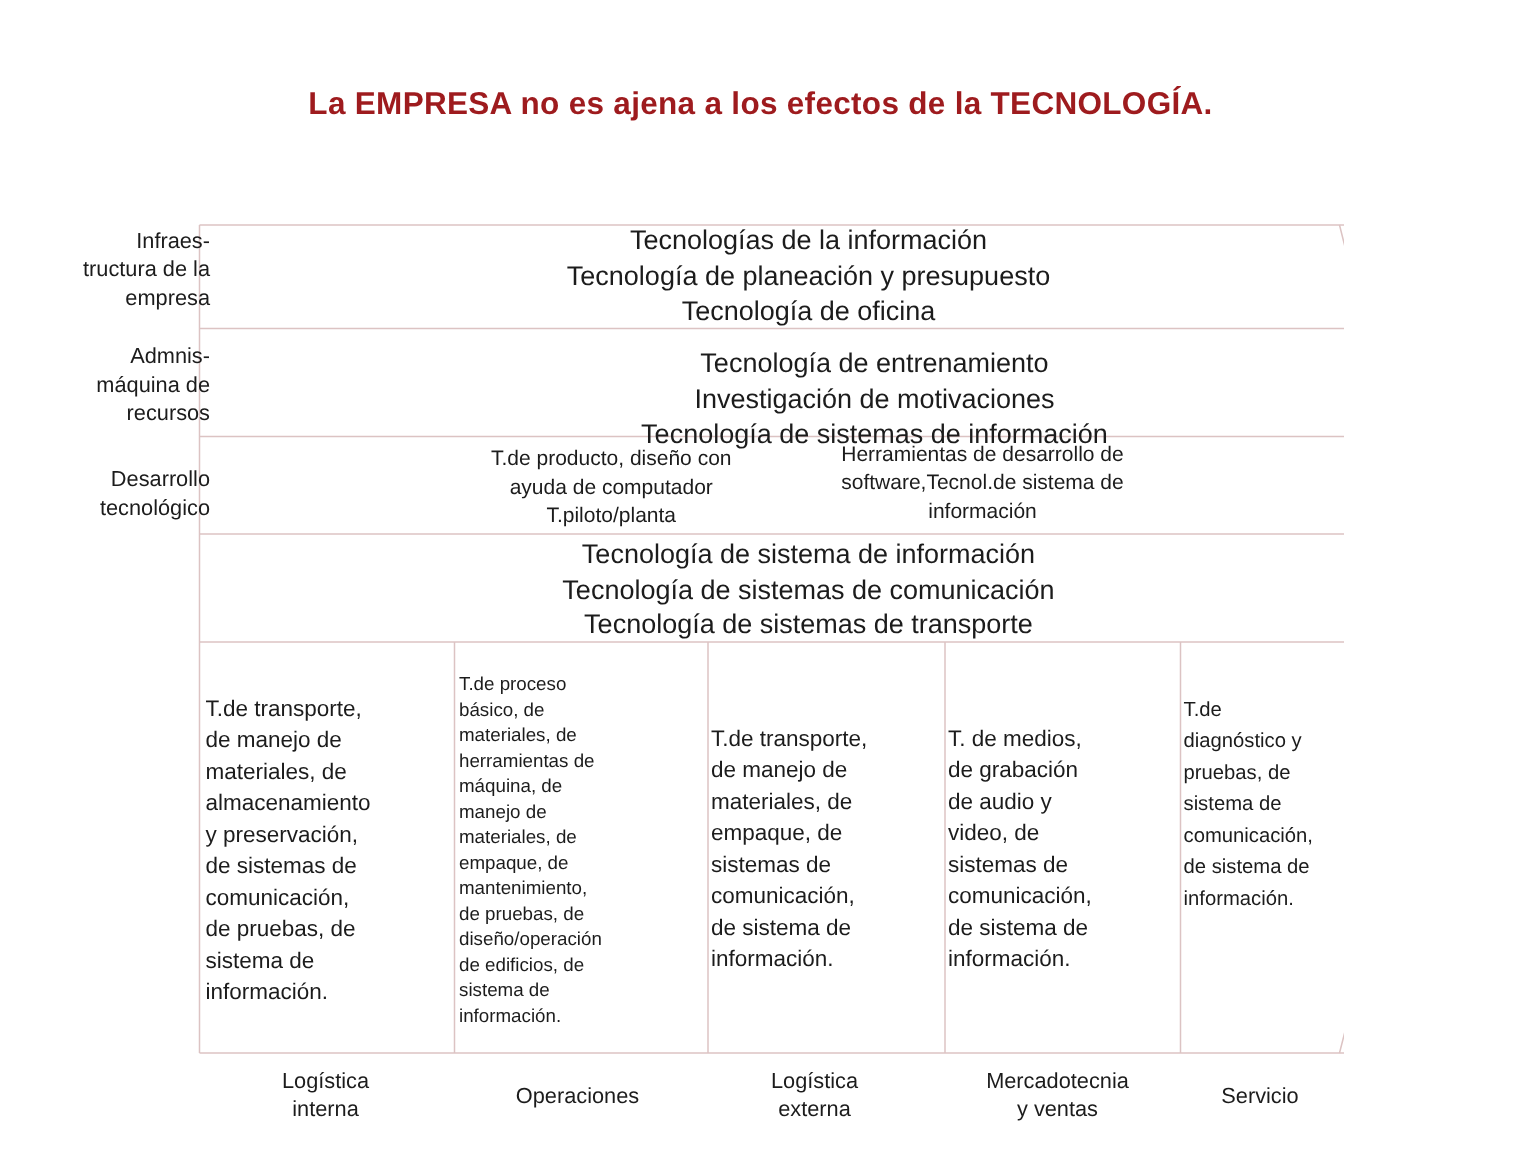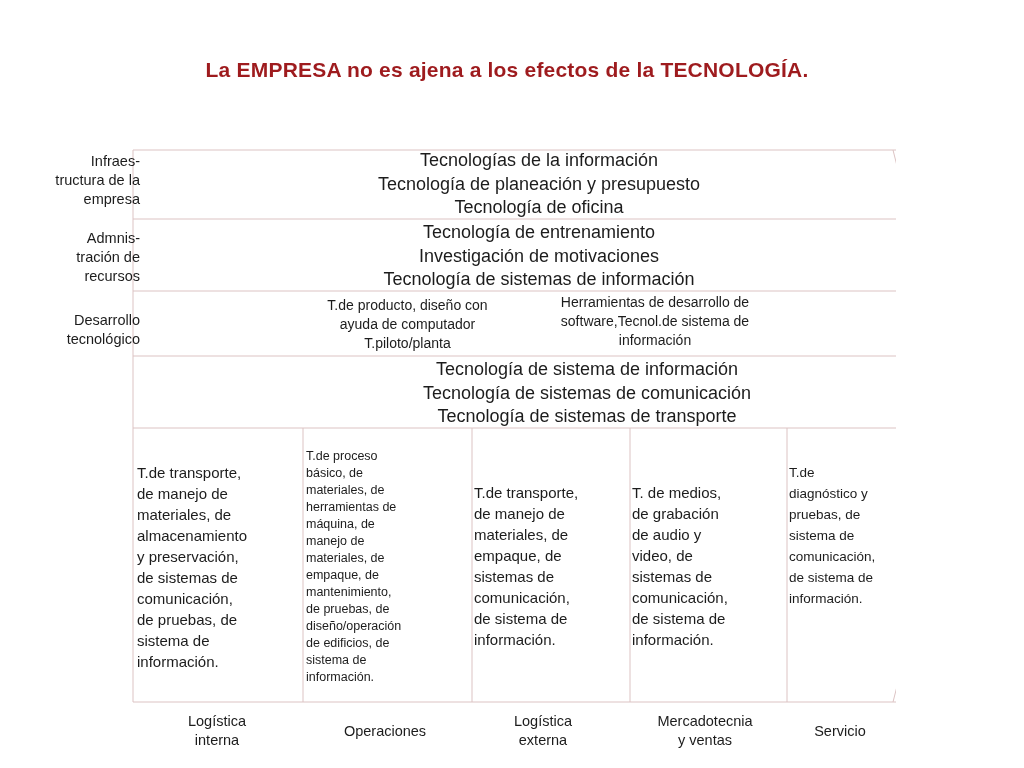--- a/index.html
+++ b/index.html
@@ -79,38 +79,38 @@
       <polyline points="943,150 1013,428 943,702"></polyline>
     </g>
   </svg>
 
   <div class="abs title">La EMPRESA no es ajena a los efectos de la TECNOLOGÍA.</div>
 
   <div class="abs side-label" style="top:152px;">Infraes-
 tructura de la
 empresa</div>
   <div class="abs side-label" style="top:229px;">Admnis-
-tración de
+máquina de
 recursos</div>
   <div class="abs side-label" style="top:311px;">Desarrollo
 tecnológico</div>
 
   <div class="abs row-text" style="top:149px;">Tecnologías de la información
 Tecnología de planeación y presupuesto
 Tecnología de oficina</div>
-  <div class="abs row-text" style="top:221px;">Tecnología de entrenamiento
+  <div class="abs row-text" style="top:231px;padding-left:44px;">Tecnología de entrenamiento
 Investigación de motivaciones
 Tecnología de sistemas de información</div>
   <div class="abs row3-text" style="left:300px;top:296px;width:215px;">T.de producto, diseño con
 ayuda de computador
 T.piloto/planta</div>
   <div class="abs row3-text" style="left:530px;top:293px;width:250px;">Herramientas de desarrollo de
 software,Tecnol.de sistema de
 información</div>
-  <div class="abs row-text" style="top:358px;margin-left:48px;">Tecnología de sistema de información
+  <div class="abs row-text" style="top:358px;">Tecnología de sistema de información
 Tecnología de sistemas de comunicación
 Tecnología de sistemas de transporte</div>
 
   <div class="abs col-body" style="left:137px;top:462px;width:164px;font-size:15px;line-height:21px;">T.de transporte,
 de manejo de
 materiales, de
 almacenamiento
 y preservación,
 de sistemas de
 comunicación,

